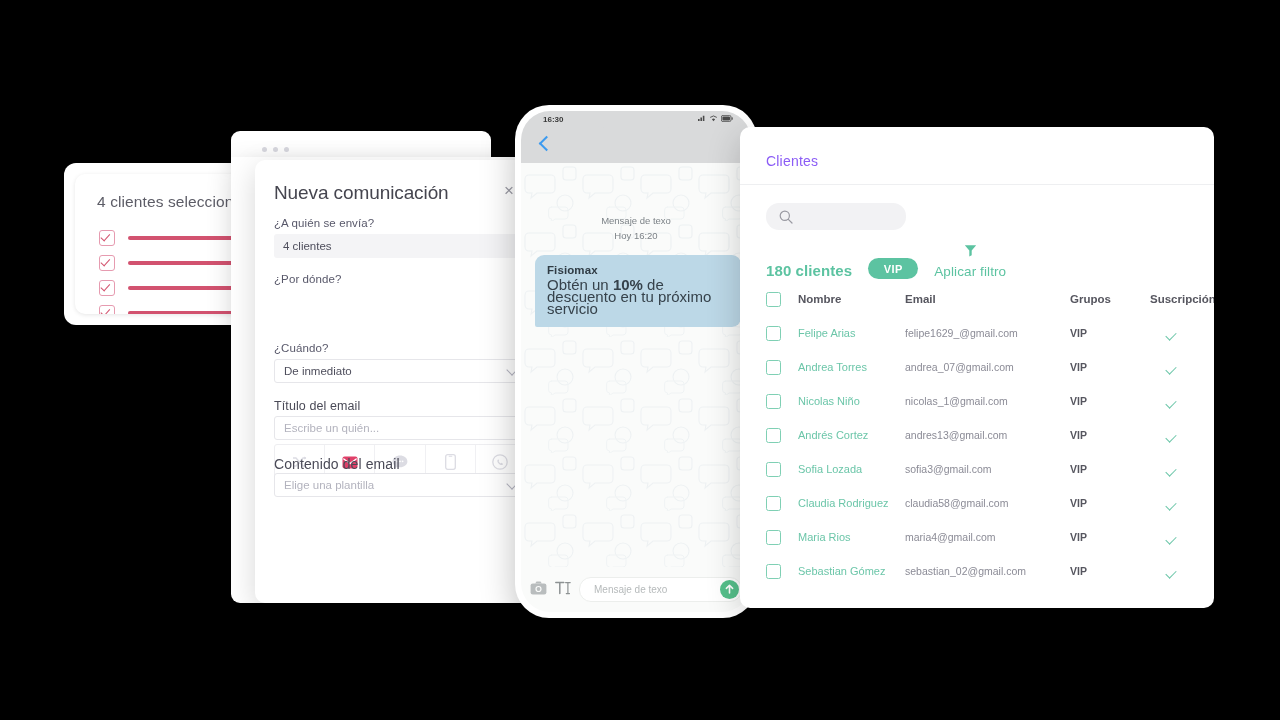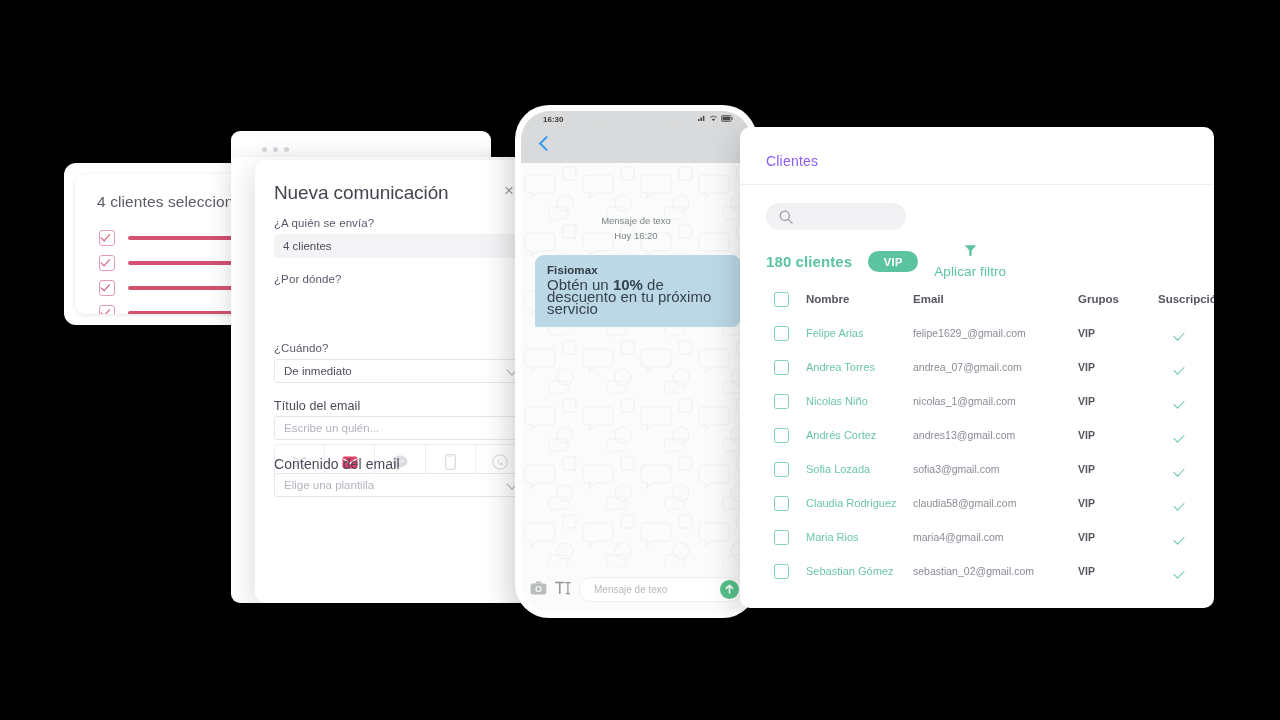--- a/index.html
+++ b/index.html
@@ -92,29 +92,29 @@
   #ph-send{position:absolute;right:2px;top:1.5px;width:19px;height:19px;border-radius:50%;
     background:#56c08b;display:flex;align-items:center;justify-content:center;}
 
   
   #clients{left:740px;top:127px;width:474px;height:481px;background:#fff;border-radius:10px;
     box-shadow:0 10px 34px rgba(0,0,0,.20);overflow:hidden;}
   #cl-head{position:absolute;left:0;top:0;right:0;height:57px;border-bottom:1px solid #eeeff1;}
   #cl-title{position:absolute;left:26px;top:26px;font-size:14px;color:#8b5cf6;letter-spacing:.2px;}
   #cl-search{position:absolute;left:26px;top:76px;width:140px;height:27px;background:#f2f2f4;
     border-radius:13px;}
-  #cl-toolbar{position:absolute;left:26px;top:117px;display:flex;align-items:center;gap:16px;}
+  #cl-toolbar{position:absolute;left:26px;top:117px;display:flex;align-items:flex-end;gap:16px;}
   #cl-count{font-size:15px;color:#5cc3a1;font-weight:600;letter-spacing:.1px;}
   #cl-vip{width:50px;height:21px;border-radius:11px;background:#5cc3a1;color:#fff;
     font-size:11px;font-weight:700;display:flex;align-items:center;justify-content:center;
     letter-spacing:.4px;}
   #cl-filter{display:flex;align-items:center;gap:7px;font-size:13.5px;color:#5cc3a1;
     letter-spacing:.1px;flex-direction:column;}
 
-  .tbl{position:absolute;left:0;right:0;top:155px;padding-left:8px;}
+  .tbl{position:absolute;left:0;right:0;top:155px;}
   .trow{position:relative;height:34px;}
   .tc{position:absolute;top:0;line-height:34px;white-space:nowrap;}
   .c-chk{left:26px;top:10px;width:13px;height:13px;border:1.3px solid #7fd0b4;
     border-radius:2.5px;background:#fff;position:absolute;}
   .c-name{left:58px;}
   .c-mail{left:165px;}
   .c-grp{left:330px;}
   .c-sub{left:410px;width:26px;text-align:right;}
   .hrow .tc{font-size:11.5px;color:#56565f;font-weight:600;}
   .drow .c-name{font-size:11px;color:#6cc6a9;}

